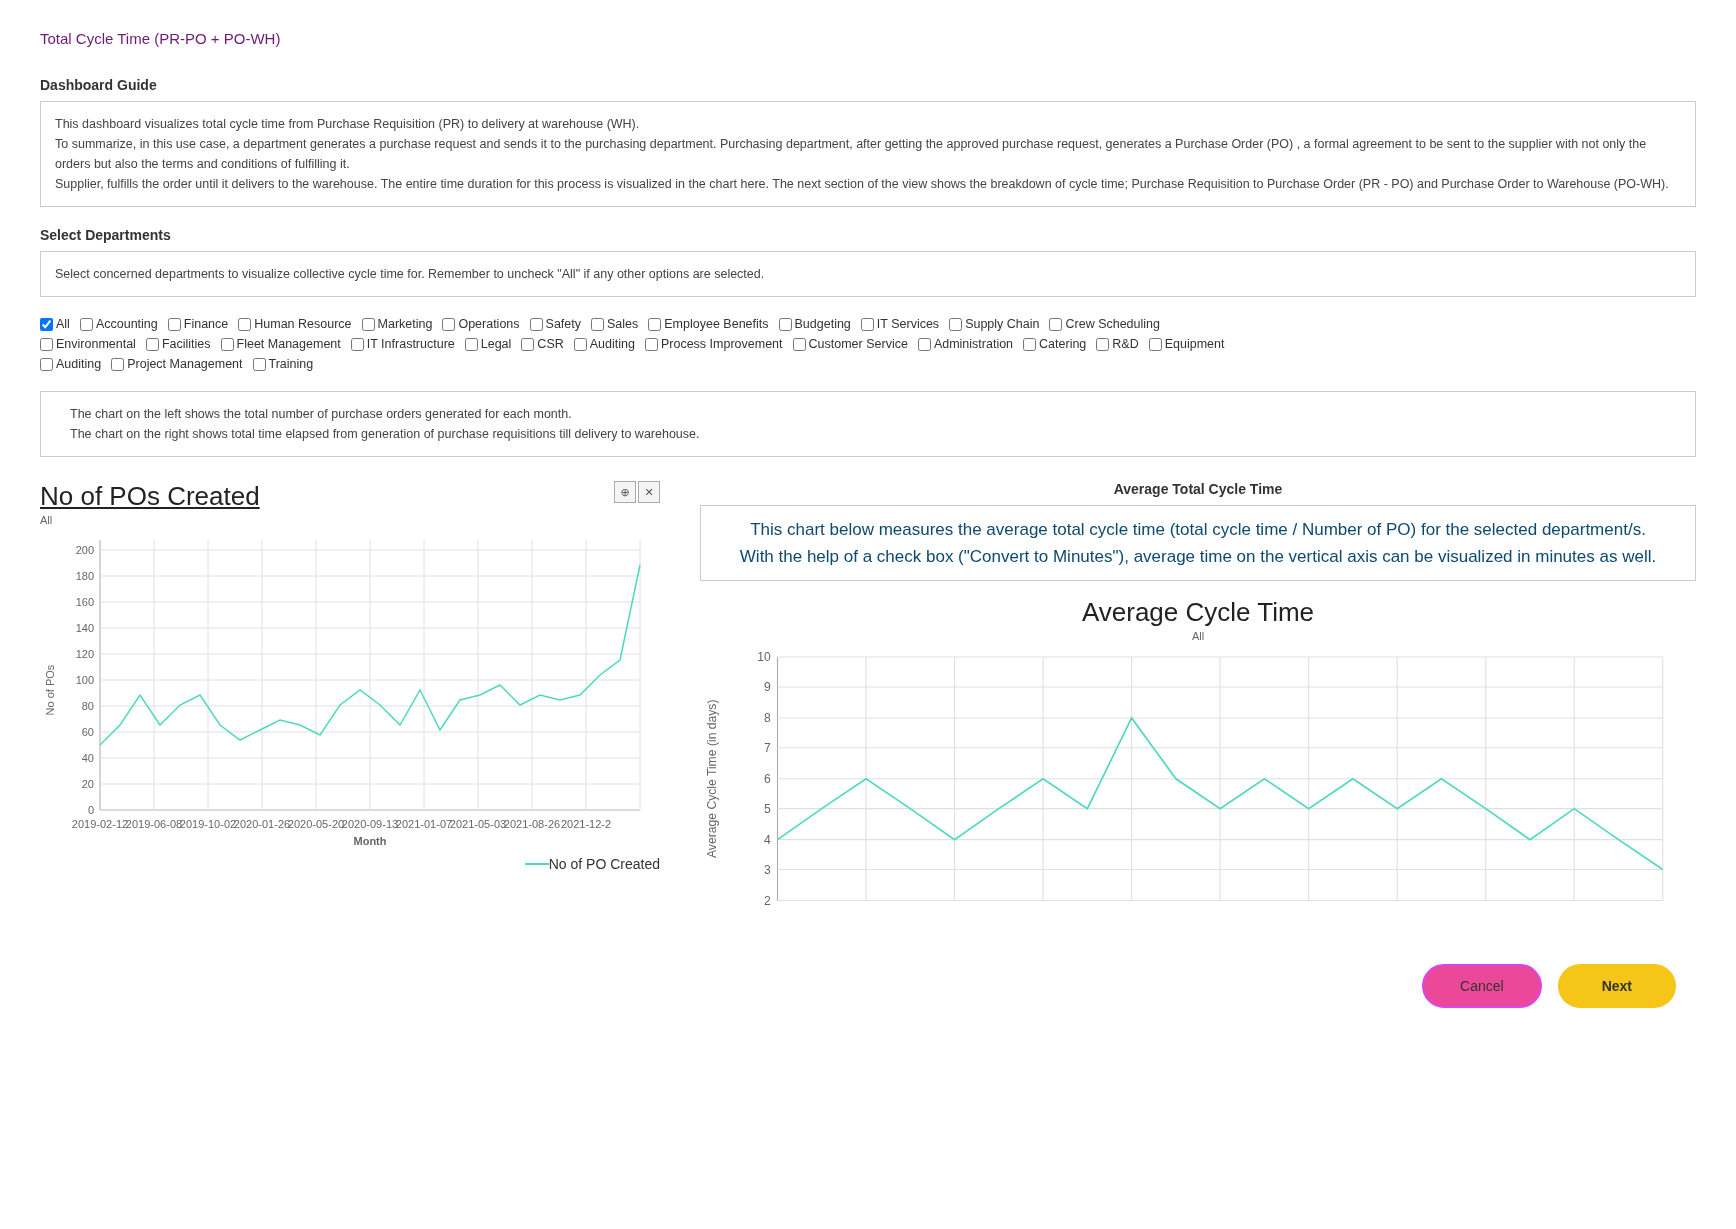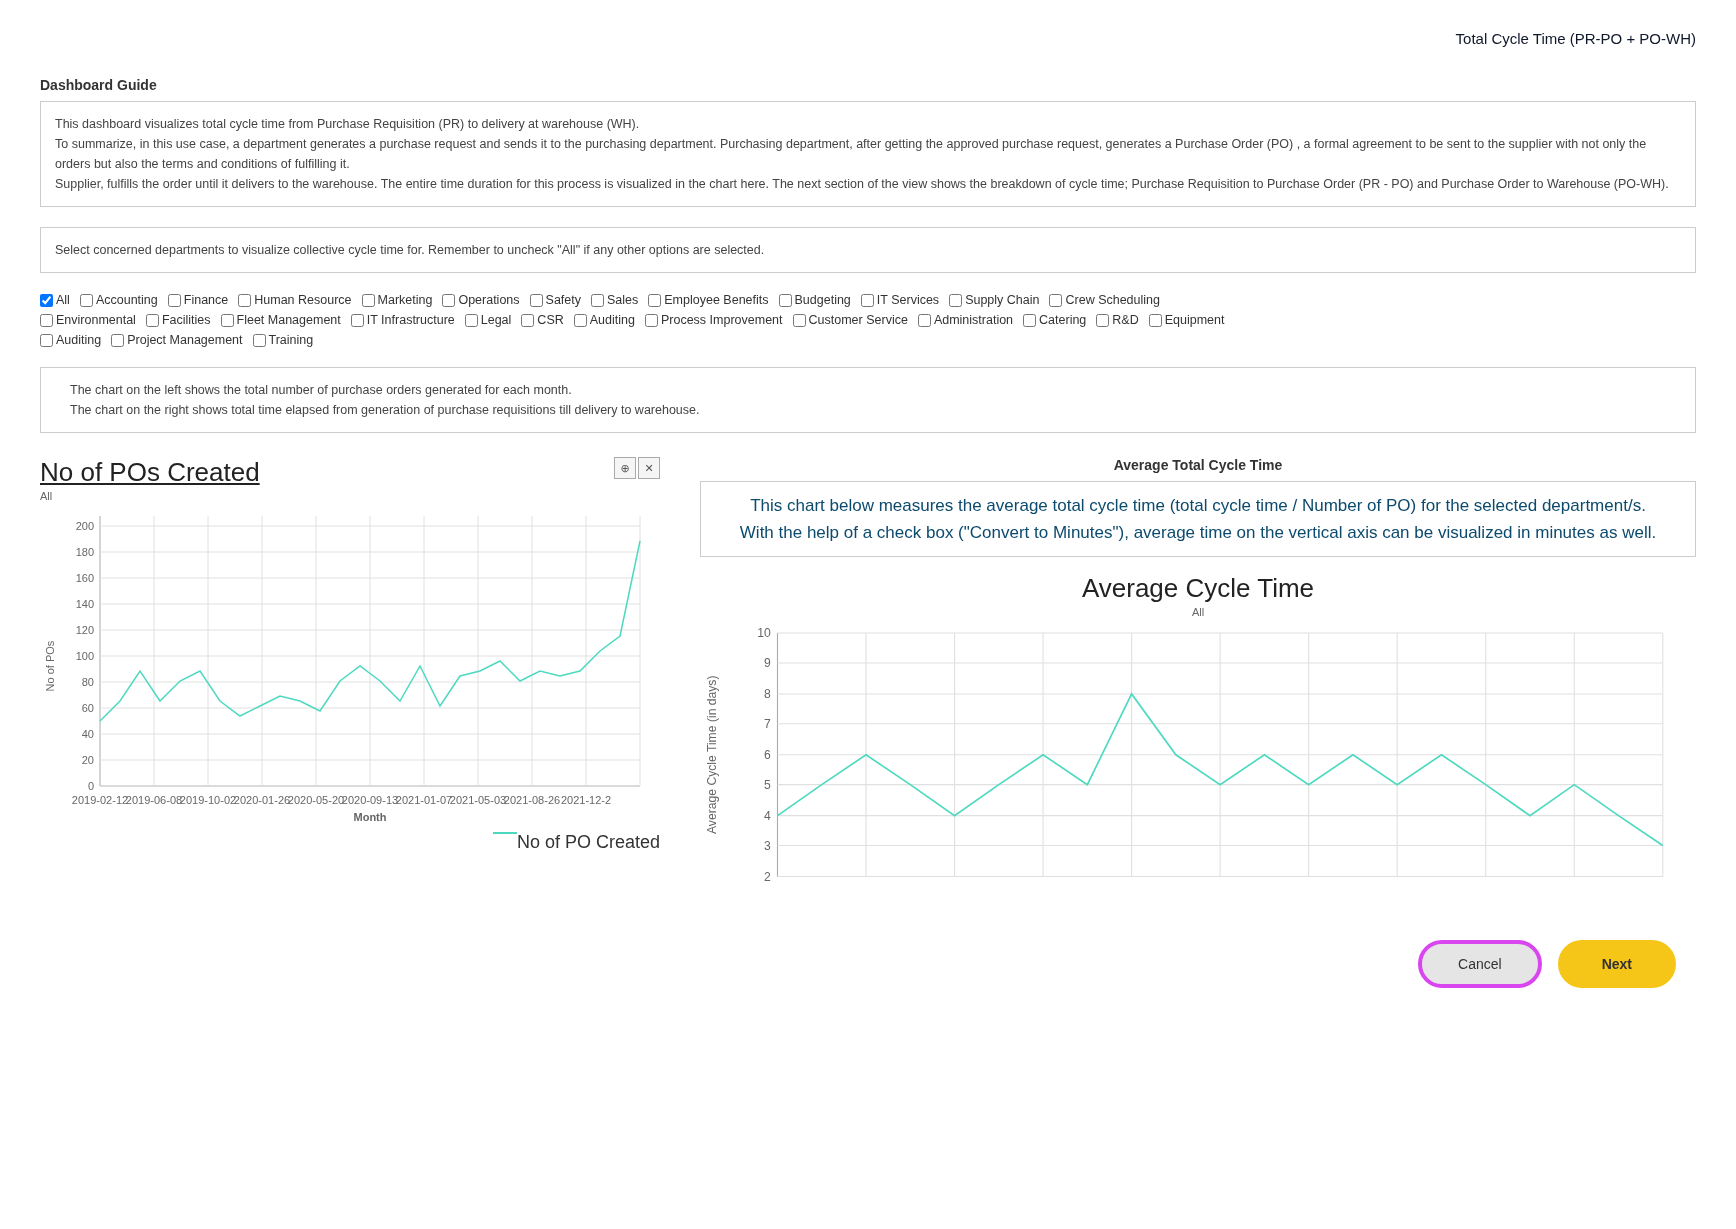--- a/index.html
+++ b/index.html
@@ -6,23 +6,23 @@
     body {
       font-family: Arial, sans-serif;
       font-size: 13px;
       background: #fff;
       color: #333;
       width: 1736px;
       min-height: 1229px;
       padding: 20px 40px;
     }
     .page-title {
-      text-align: right;
+      text-align: left;
       font-size: 15px;
-      color: #0f172a;
+      color: #701a75;
       margin-bottom: 30px;
       margin-top: 10px;
     }
     .section-label {
       font-weight: bold;
       font-size: 14px;
       margin-bottom: 8px;
     }
     .info-box {
       border: 1px solid #ccc;
@@ -115,24 +115,24 @@
       justify-content: center;
       font-size: 11px;
       color: #555;
     }
     svg.line-chart {
       display: block;
       width: 100%;
     }
     .chart-legend {
       display: flex;
-      align-items: flex-start;
+      align-items: center;
       margin-top: 6px;
       justify-content: flex-end;
-      font-size: 18px;
+      font-size: 14px;
     }
     .legend-line {
       width: 24px;
       height: 2px;
       background: #4dd9c0;
     }
     .avg-chart-title-large {
       font-size: 26px;
       font-weight: normal;
       color: #222;
@@ -140,22 +140,22 @@
     }
     .footer-buttons {
       display: flex;
       justify-content: flex-end;
       gap: 16px;
       margin-top: 30px;
       padding-right: 20px;
     }
     .btn-cancel {
       padding: 12px 36px;
-      border: 4px solid #d946ef;
-      background: #e5e5e5;
+      border: 2px solid #d946ef;
+      background: #ec4899;
       border-radius: 24px;
       font-size: 14px;
       cursor: pointer;
       color: #333;
     }
     .btn-next {
       padding: 12px 44px;
       border: none;
       background: #f5c518;
       border-radius: 24px;
@@ -206,20 +206,21 @@
 <div class="section-block">
   <div class="section-label">Dashboard Guide</div>
   <div class="info-box">
     <div>This dashboard visualizes total cycle time from Purchase Requisition (PR) to delivery at warehouse (WH).</div>
     <div>To summarize, in this use case, a department generates a purchase request and sends it to the purchasing department. Purchasing department, after getting the approved purchase request, generates a Purchase Order (PO) , a formal agreement to be sent to the supplier with not only the orders but also the terms and conditions of fulfilling it.</div>
     <div>Supplier, fulfills the order until it delivers to the warehouse. The entire time duration for this process is visualized in the chart here. The next section of the view shows the breakdown of cycle time; Purchase Requisition to Purchase Order (PR - PO) and Purchase Order to Warehouse (PO-WH).</div>
   </div>
 </div>
 
 <div class="section-block">
+  <div class="section-label">Select Departments</div>
   <div class="info-box">
     <span>Select concerned departments to visualize collective cycle time for. Remember to uncheck "All" if any other options are selected.</span>
   </div>
   <div class="checkboxes-area">
 
     <div class="checkbox-row">
       <div class="checkbox-item">
         <input type="checkbox" id="chk-all" checked="" style="">
         <label for="chk-all">All</label>
       </div>

